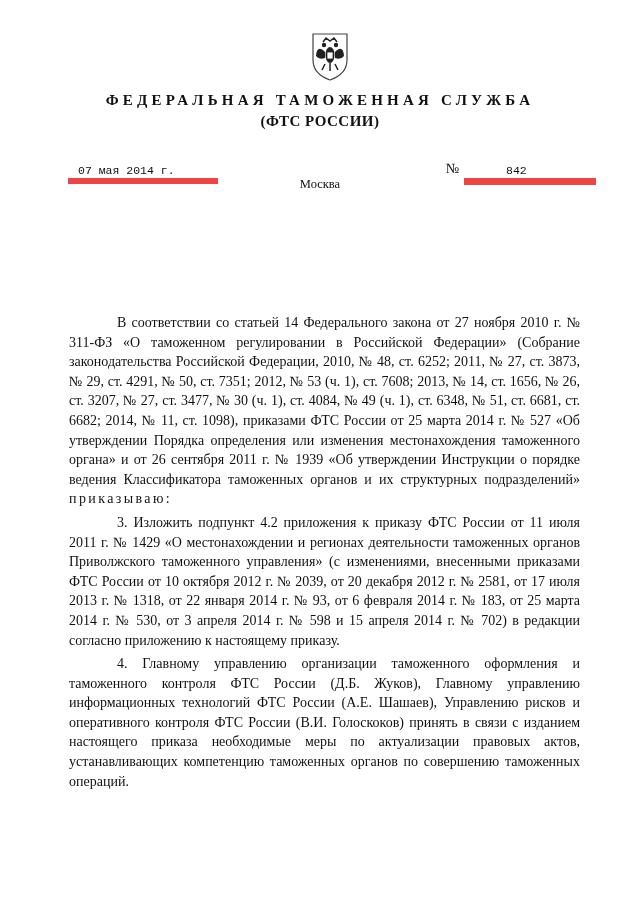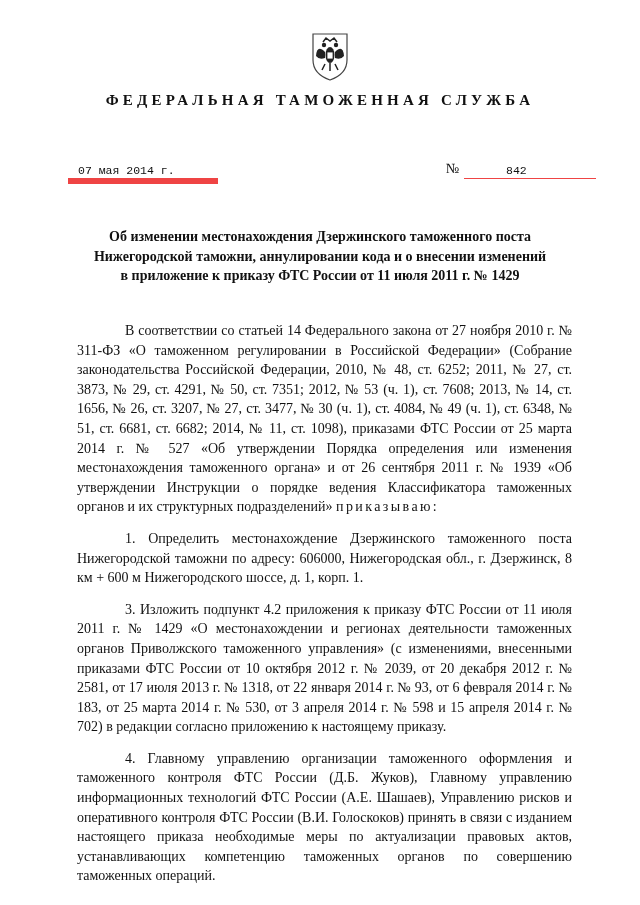--- a/index.html
+++ b/index.html
@@ -9,30 +9,30 @@
   .org-name { position: absolute; left: 0; width: 640px; top: 92px; text-align: center;
     font-family: "Liberation Serif", serif; font-weight: bold; font-size: 15px; letter-spacing: 4.2px; }
   .org-abbr { position: absolute; left: 0; width: 640px; top: 113px; text-align: center;
     font-family: "Liberation Serif", serif; font-weight: bold; font-size: 15px; letter-spacing: 0.5px; }
   .order-title { position: absolute; left: 0; width: 640px; top: 144px; text-align: center;
     font-family: "Liberation Serif", serif; font-weight: bold; font-size: 15px; letter-spacing: 4px; }
   .date-field { position: absolute; left: 68px; top: 164px; width: 150px; border-bottom: 6px solid #ef4444;
     font-family: "Liberation Mono", monospace; font-size: 11.5px; height: 14px; line-height: 14px; }
   .date-field span { padding-left: 10px; }
   .num-label { position: absolute; left: 446px; top: 161px; font-family: "Liberation Serif", serif; font-size: 14px; }
-  .num-field { position: absolute; left: 464px; top: 164px; width: 132px; border-bottom: 1px solid #ef4444;
+  .num-field { position: absolute; left: 464px; top: 164px; width: 132px; border-bottom: 7px solid #ef4444;
     font-family: "Liberation Mono", monospace; font-size: 11.5px; height: 14px; line-height: 14px; }
   .num-field span { padding-left: 42px; }
   .city { position: absolute; left: 0; width: 640px; top: 177px; text-align: center;
     font-family: "Liberation Serif", serif; font-size: 12.5px; }
   .subject { position: absolute; left: 60px; width: 520px; top: 227px; text-align: center;
     font-family: "Liberation Serif", serif; font-weight: bold; font-size: 14px; line-height: 19.5px; }
   .body { position: absolute; left: 65px; width: 519px; top: 309px;
     font-family: "Liberation Serif", serif; font-size: 14px; line-height: 19.6px; text-align: justify; }
-  .body p { margin: 12px; text-indent: 48px; }
+  .body p { margin: 4px; text-indent: 48px; }
   .spaced { letter-spacing: 2.4px; }
 </style>
 </head>
 <body>
 
 <div class="page">
 
   <div class="emblem">
     <svg width="46" height="52" viewBox="0 0 46 52">
       <path d="M6 4 H40 V30 Q40 44 23 50 Q6 44 6 30 Z" fill="none" stroke="#444" stroke-width="1.2"></path>
@@ -41,35 +41,31 @@
       <path d="M18 22 Q10 14 9 26 Q12 30 18 28 Z" fill="#222"></path>
       <path d="M28 22 Q36 14 37 26 Q34 30 28 28 Z" fill="#222"></path>
       <circle cx="17" cy="15" r="2.2" fill="#222"></circle>
       <circle cx="29" cy="15" r="2.2" fill="#222"></circle>
       <rect x="20" y="22" width="6" height="7" fill="#fff" stroke="#222" stroke-width="0.8"></rect>
       <path d="M18 34 l-3 6 M28 34 l3 6 M23 33 v8" stroke="#222" stroke-width="1.5"></path>
     </svg>
   </div>
 
   <div class="org-name">ФЕДЕРАЛЬНАЯ ТАМОЖЕННАЯ СЛУЖБА</div>
+  <div class="org-abbr">(ФТС РОССИИ)</div>
 
   <div class="date-field">
     <span>07 мая 2014 г.</span>
   </div>
   <div class="num-label">№</div>
   <div class="num-field">
     <span>842</span>
   </div>
+  <div class="city">Москва</div>
 
-  <div class="subject">
-    <div>Об изменении местонахождения Дзержинского таможенного поста</div>
-    <div>Нижегородской таможни, аннулировании кода и о внесении изменений</div>
-    <div>в приложение к приказу ФТС России от 11 июля 2011 г. № 1429</div>
-  </div>
 
   <div class="body">
     <p><span>В соответствии со статьей 14 Федерального закона от 27 ноября 2010 г. № 311-ФЗ «О таможенном регулировании в Российской Федерации» (Собрание законодательства Российской Федерации, 2010, № 48, ст. 6252; 2011, № 27, ст. 3873, № 29, ст. 4291, № 50, ст. 7351; 2012, № 53 (ч. 1), ст. 7608; 2013, № 14, ст. 1656,  № 26, ст. 3207, № 27, ст. 3477, № 30 (ч. 1), ст. 4084, № 49 (ч. 1), ст. 6348, № 51, ст. 6681, ст. 6682; 2014, № 11, ст. 1098), приказами ФТС России от 25 марта 2014 г. № 527 «Об утверждении Порядка определения или изменения местонахождения таможенного органа» и от 26 сентября 2011 г. № 1939 «Об утверждении Инструкции о порядке ведения Классификатора таможенных органов и их структурных подразделений»</span> <span class="spaced">приказываю:</span></p>
-    <p>1. Определить местонахождение Дзержинского таможенного поста Нижегородской таможни по адресу: 606000, Нижегородская обл., г. Дзержинск, 8 км + 600 м Нижегородского шоссе, д. 1, корп. 1.</p>
     <p>3. Изложить подпункт 4.2 приложения к приказу ФТС России от 11 июля 2011 г. № 1429 «О местонахождении и регионах деятельности таможенных органов Приволжского таможенного управления» (с изменениями, внесенными приказами ФТС России от 10 октября 2012 г. № 2039, от 20 декабря 2012 г. № 2581, от 17 июля 2013 г. № 1318, от 22 января 2014 г. № 93, от 6 февраля 2014 г. № 183, от 25 марта 2014 г. № 530, от 3 апреля 2014 г. № 598 и 15 апреля 2014 г. № 702) в редакции согласно приложению к настоящему приказу.</p>
     <p>4. Главному управлению организации таможенного оформления и таможенного контроля ФТС России (Д.Б. Жуков), Главному управлению информационных технологий ФТС России (А.Е. Шашаев), Управлению рисков и оперативного контроля ФТС России (В.И. Голоскоков) принять в связи с изданием настоящего приказа необходимые меры по актуализации правовых актов, устанавливающих компетенцию таможенных органов по совершению таможенных операций.</p>
   </div>
 
 </div>
 
 </body></html>

